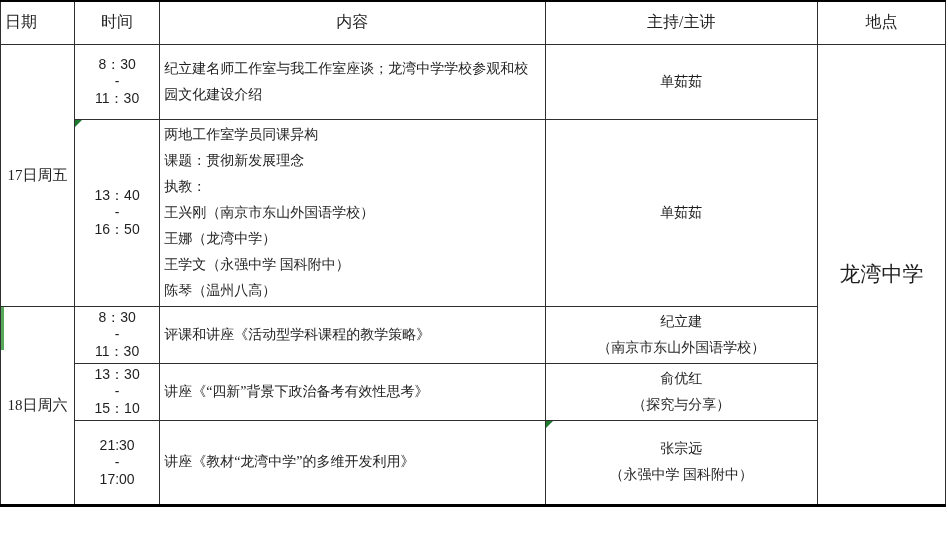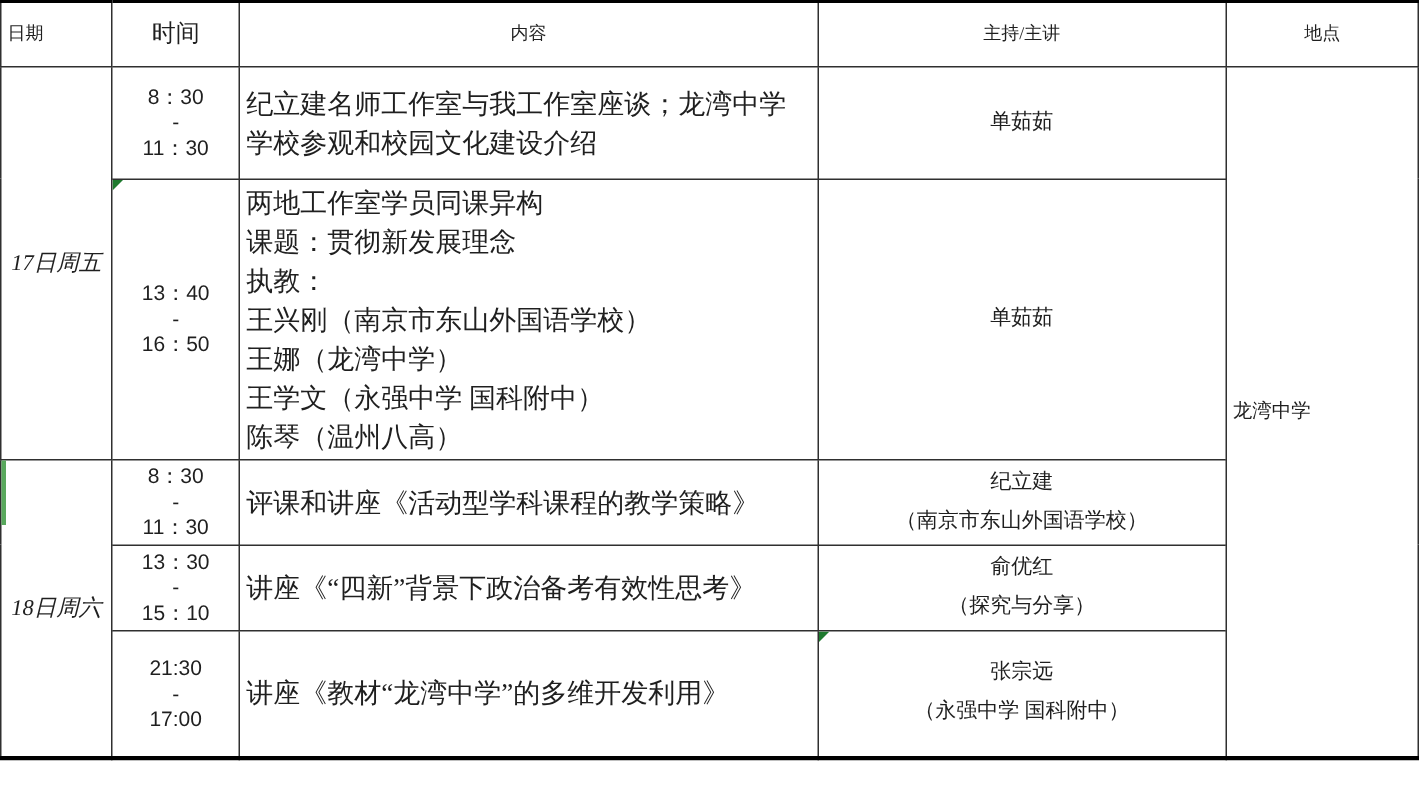--- a/index.html
+++ b/index.html
@@ -43,56 +43,55 @@
     border: 1px solid #2f2f2f;
     padding: 2px 4px;
     vertical-align: middle;
     font-weight: normal;
     overflow: hidden;
   }
   table.schedule { border-bottom: 3px solid #000000; }
   table.schedule thead th { border-top: 2px solid #000000; }
 
   thead tr { height: 43px; }
-  th { font-size: 12px; text-align: center; }
+  th { font-size: 16px; text-align: center; }
   th.h-date { text-align: left; padding-left: 6px; }
   th.h-time { font-size: 16px; }
 
   td.date-cell {
     text-align: center;
     font-size: 15px;
     position: relative;
-    font-style: italic;
   }
   td.time-cell {
     text-align: center;
     font-size: 14px;
     line-height: 17px;
     white-space: pre-line;
     position: relative;
     font-family: Liberation Sans, sans-serif;
   }
   td.content-cell {
     text-align: left;
-    font-size: 18px;
+    font-size: 14px;
     line-height: 26px;
     white-space: pre-line;
     padding-left: 7px;
     padding-right: 4px;
   }
   td.speaker-cell {
     text-align: center;
     font-size: 14px;
     line-height: 26px;
     white-space: pre-line;
     position: relative;
   }
   td.location-cell {
-    text-align: left;
-    font-size: 13px;
+    text-align: center;
+    font-size: 21px;
   }
   tr.r1 { height: 75px; }
   tr.r2 { height: 183px; }
   tr.r3 { height: 55px; }
   tr.r4 { height: 54px; padding-left: 47px; }
   tr.r5 { height: 85px; }
 
   .corner-marker {
     position: absolute;
     top: 0;

